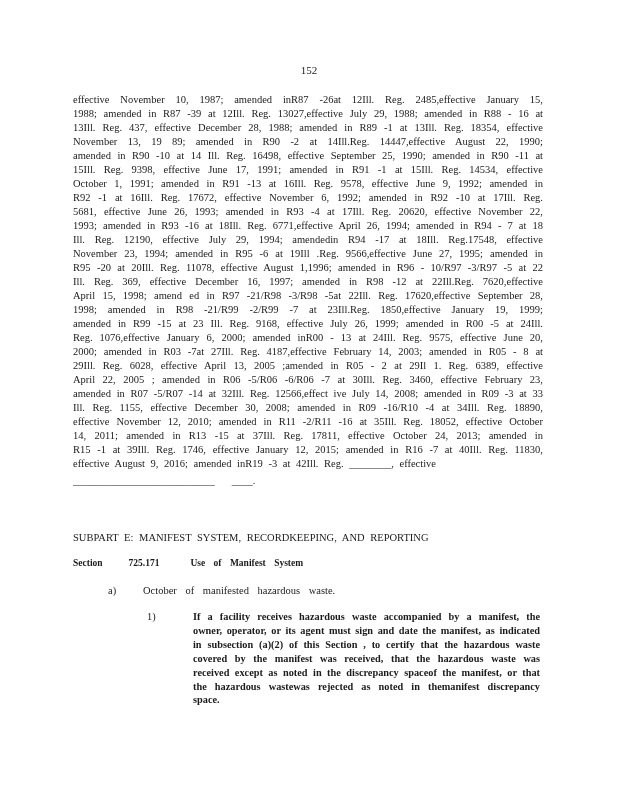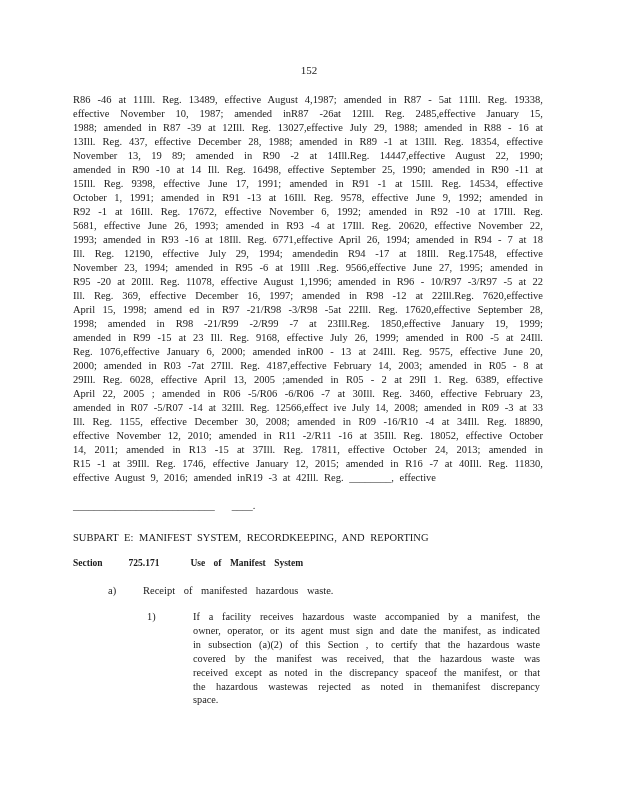--- a/index.html
+++ b/index.html
@@ -15,21 +15,21 @@
     position:absolute; top:64px; left:0; width:618px;
     text-align:center; font-size:11px;
   }
   .history {
     position:absolute; top:93px; left:73px; width:470px;
     font-size:10.5px; line-height:14px;
   }
   .tline { text-align:justify; text-align-last:justify; }
   .tline.plain { text-align:left; text-align-last:left; }
   .history .tline.plain { word-spacing:3px; }
-  .history .tline:last-child { margin-top:14px; }
+  .history .tline:last-child { margin-top:3px; }
   .subpart-heading {
     position:absolute; top:532px; left:73px; width:470px;
     text-align:left; font-size:10.5px; word-spacing:3px;
     white-space:nowrap;
   }
   .section-row {
     position:absolute; top:558px; left:73px; width:470px;
     font-size:9.5px; font-weight:bold; white-space:nowrap;
   }
   .section-row .sec-label { margin-right:26px; }
@@ -40,31 +40,30 @@
     font-size:10.5px;
   }
   .item-a .item-label { display:inline-block; width:35px; }
   .item-a .item-text  { word-spacing:6px; }
   .item-1 {
     position:absolute; top:610px; left:147px;
     font-size:10.3px; line-height:13.9px;
     display:flex; align-items:flex-start;
   }
   .item-1 .item-label { flex:0 0 46px; }
-  .item-1 .item-lines { width:347px; }
+  .item-1 .item-lines { width:347px;font-weight:bold; }
 </style>
 </head>
 <body>
 
 <div class="page">
 
   <div class="page-number">152</div>
 
   <div class="history">
-      <div class="tline">R86 -46 at 11Ill. Reg. 13489, effective August 4,1987; amended in R87 - 5at 11Ill. Reg. 19338,</div>
       <div class="tline">effective November 10, 1987; amended inR87 -26at 12Ill. Reg. 2485,effective January 15,</div>
       <div class="tline">1988; amended in R87 -39 at 12Ill. Reg. 13027,effective July 29, 1988; amended in R88 - 16 at</div>
       <div class="tline">13Ill. Reg. 437, effective December 28, 1988; amended in R89 -1 at 13Ill. Reg. 18354, effective</div>
       <div class="tline">November 13, 19 89; amended in R90 -2 at 14Ill.Reg. 14447,effective August 22, 1990;</div>
       <div class="tline">amended in R90 -10 at 14 Ill. Reg. 16498, effective September 25, 1990; amended in R90 -11 at</div>
       <div class="tline">15Ill. Reg. 9398, effective June 17, 1991; amended in R91 -1 at 15Ill. Reg. 14534, effective</div>
       <div class="tline">October 1, 1991; amended in R91 -13 at 16Ill. Reg. 9578, effective June 9, 1992; amended in</div>
       <div class="tline">R92 -1 at 16Ill. Reg. 17672, effective November 6, 1992; amended in R92 -10 at 17Ill. Reg.</div>
       <div class="tline">5681, effective June 26, 1993; amended in R93 -4 at 17Ill. Reg. 20620, effective November 22,</div>
       <div class="tline">1993; amended in R93 -16 at 18Ill. Reg. 6771,effective April 26, 1994; amended in R94 - 7 at 18</div>
@@ -88,21 +87,21 @@
       <div class="tline plain">___________________________&nbsp;&nbsp;&nbsp;____.</div>
     </div>
 
   <div class="subpart-heading">SUBPART E: MANIFEST SYSTEM, RECORDKEEPING, AND REPORTING</div>
 
   <div class="section-row">
     <span class="sec-label">Section</span><span class="sec-num">725.171</span><span class="sec-title">Use of Manifest System</span>
   </div>
 
   <div class="item-a">
-    <span class="item-label">a)</span><span class="item-text">Receipt of manifested hazardous waste.</span>
+    <span class="item-label">a)</span><span class="item-text">October of manifested hazardous waste.</span>
   </div>
 
   <div class="item-1">
     <span class="item-label">1)</span>
     <div class="item-lines">
         <div class="tline">If a facility receives hazardous waste accompanied by a manifest, the</div>
         <div class="tline">owner, operator, or its agent must sign and date the manifest, as indicated</div>
         <div class="tline">in subsection (a)(2) of this Section , to certify that the hazardous waste</div>
         <div class="tline">covered by the manifest was received, that the hazardous waste was</div>
         <div class="tline">received except as noted in the discrepancy spaceof the manifest, or that</div>

